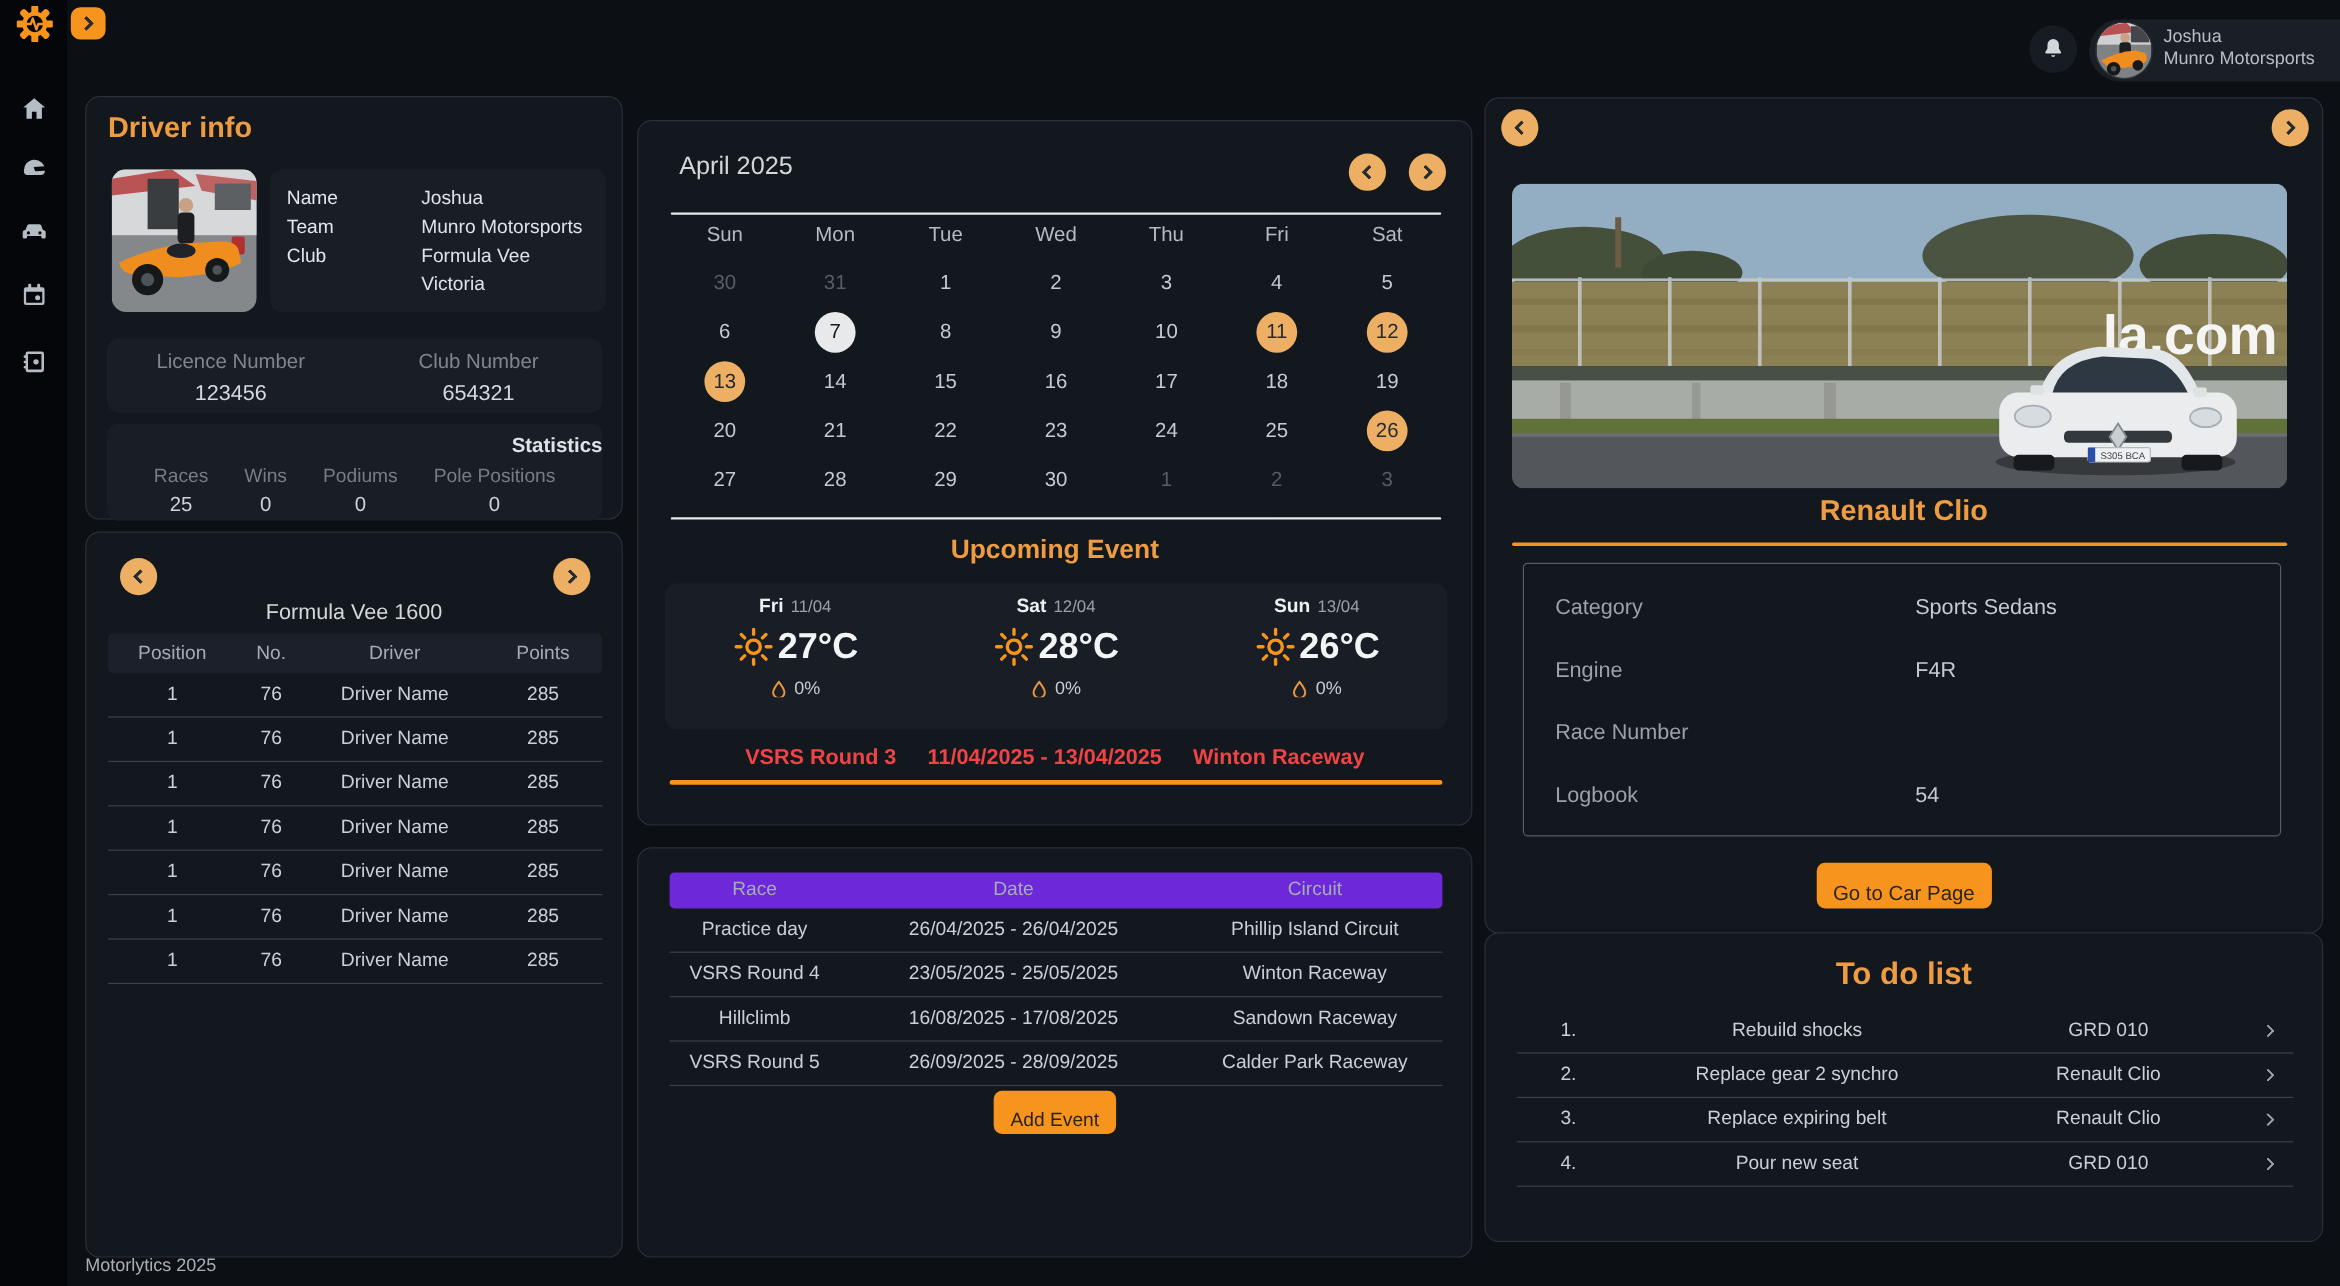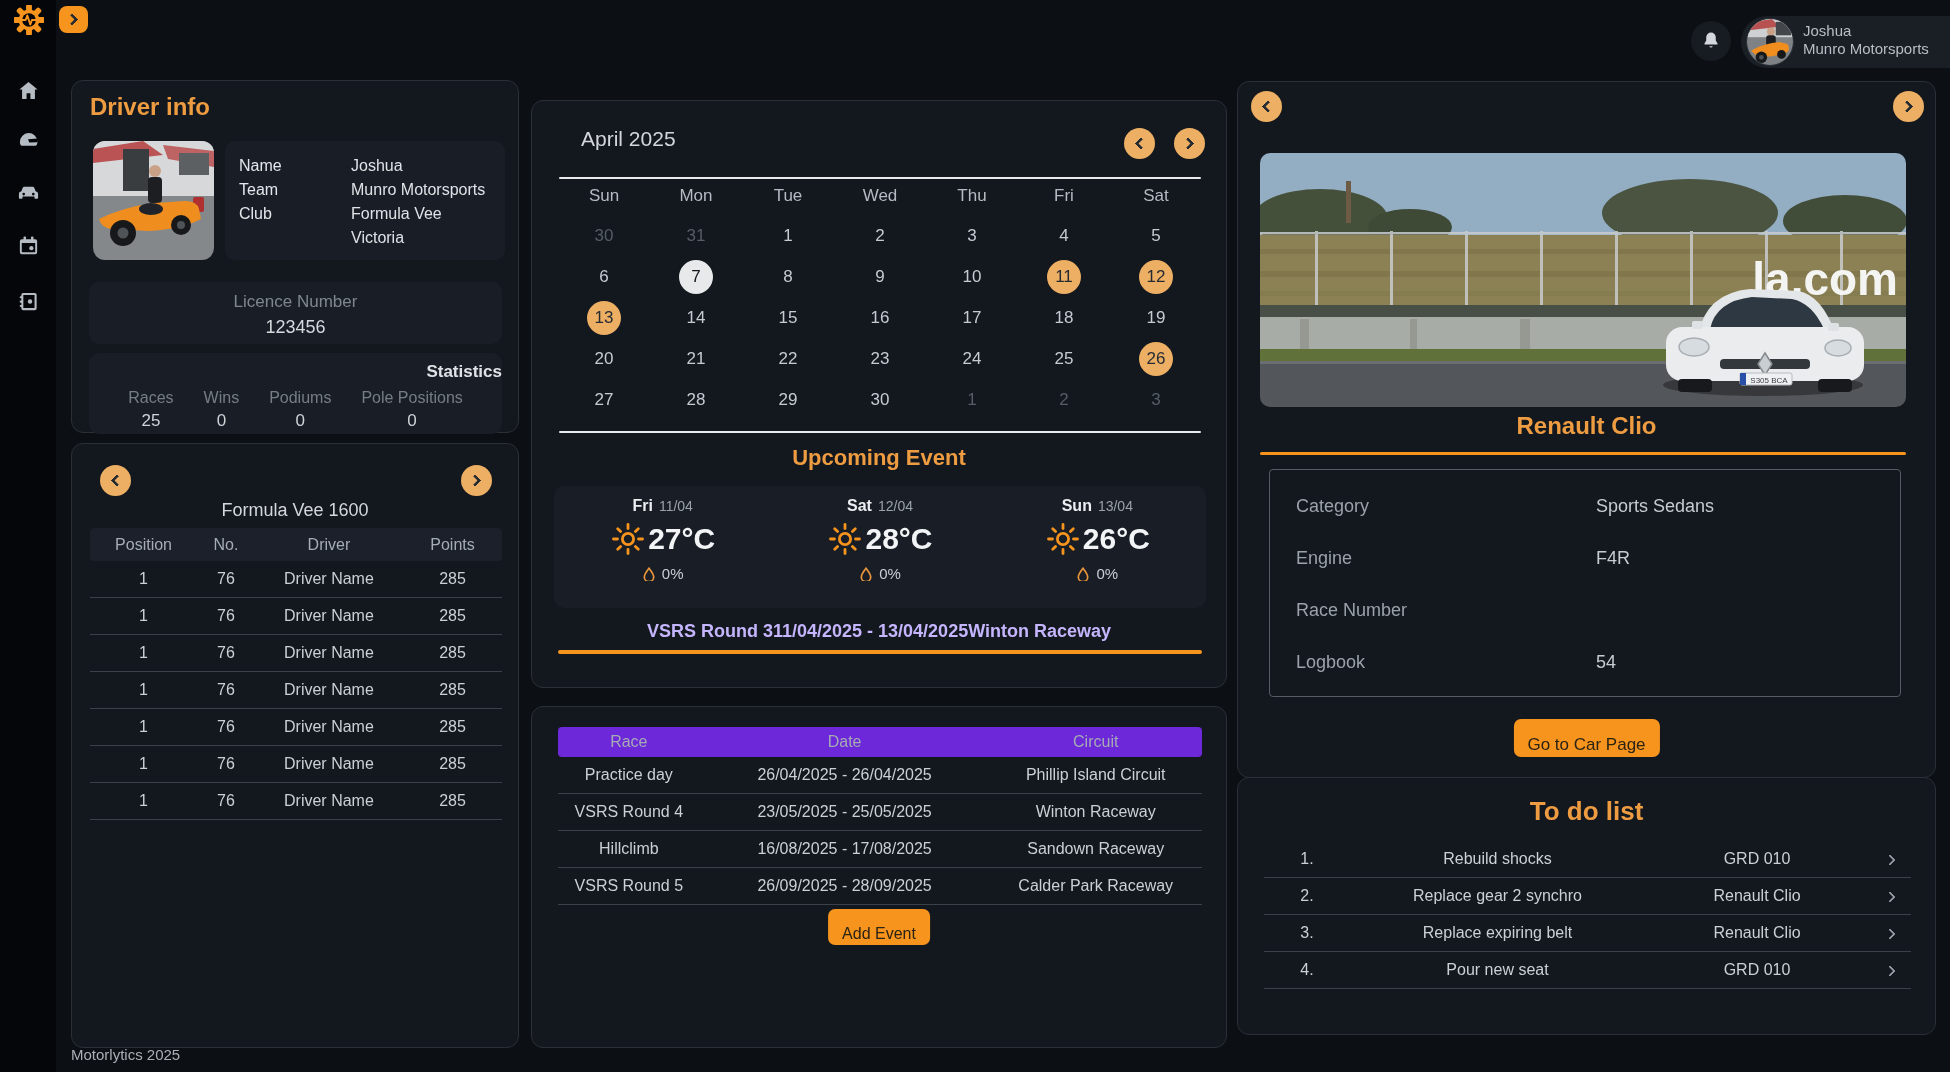--- a/index.html
+++ b/index.html
@@ -56,21 +56,21 @@
   #lb-prev{left:28px;top:21px}
   #lb-next{left:389px;top:21px}
   #leaderboard-title{position:absolute;top:56px;width:100%;text-align:center;font-size:18px;color:#d4d8dd}
   #leaderboard-table{position:absolute;left:18px;top:84px;width:412px}
   .lb-hrow,.lb-row{display:grid;grid-template-columns:26% 14% 36% 24%;align-items:center;text-align:center}
   .lb-hrow{background:#1b202a;border-radius:4px;height:33px;font-size:16px;color:#a5acb4}
   .lb-row{height:37px;font-size:16px;color:#cbd0d6;border-bottom:1px solid #3b414a}
 
   
   #calendar-card{left:531px;top:100px;width:696px;height:588px}
-  #cal-month{position:absolute;left:49px;top:26px;font-size:21px;color:#d3d7dc}
+  #cal-month{position:absolute;left:34px;top:26px;font-size:21px;color:#d3d7dc}
   #cal-prev{left:592px;top:27px}
   #cal-next{left:642px;top:27px}
   .cal-hr{position:absolute;left:27px;width:642px;height:2px;background:#e8eaed;border-radius:2px}
   #cal-hr1{top:76px}
   #cal-hr2{top:330px}
   #calendar-weekdays{position:absolute;left:26px;top:85px;width:644px;display:grid;grid-template-columns:repeat(7,1fr)}
   .cal-wd{text-align:center;font-size:17px;color:#b5bbc2}
   #calendar-grid{position:absolute;left:26px;top:114px;width:644px;display:grid;grid-template-columns:repeat(7,1fr)}
   .cal-cell{height:41px;display:flex;align-items:center;justify-content:center;cursor:pointer}
   .cal-num{width:34px;height:34px;line-height:34px;border-radius:50%;text-align:center;font-size:17px;color:#c6cbd2}
@@ -82,21 +82,21 @@
   .wx-col{flex:1;text-align:center;padding-top:11px}
   .wx-head{font-size:16px}
   .wx-day{font-weight:bold;color:#eceef1}
   .wx-date{color:#9aa1a8;font-size:14px;margin-left:6px}
   .wx-temp{margin-top:6px;display:flex;align-items:center;justify-content:center;gap:2px}
   .wx-temp svg{width:36px;height:36px}
   .wx-temp-val{font-size:30px;font-weight:bold;color:#f2f4f6}
   .wx-rain{margin-top:8px;display:flex;align-items:center;justify-content:center;gap:6px}
   .wx-rain svg{width:14px;height:14px}
   .wx-rain-val{font-size:15px;color:#c9ced4}
-  #event-banner{position:absolute;top:520px;width:100%;display:flex;justify-content:center;font-size:18px;font-weight:bold;color:#c4b5fd}
+  #event-banner{position:absolute;top:520px;width:100%;display:flex;justify-content:center;gap:26px;font-size:18px;font-weight:bold;color:#ef4444}
   #event-underline{position:absolute;left:26px;top:549px;width:644px;height:4px;background:#f7941d;border-radius:2px}
 
   
   #races-card{left:531px;top:706px;width:696px;height:342px}
   #races-table{position:absolute;left:26px;top:20px;width:644px}
   .rc-hrow,.rc-row{display:grid;grid-template-columns:22% 45% 33%;align-items:center;text-align:center}
   .rc-hrow{background:#6d28d9;border-radius:4px;height:30px;font-size:16px;color:#a5acb4}
   .rc-row{height:37px;font-size:16px;color:#cbd0d6;border-bottom:1px solid #3b414a}
   .orange-btn{background:#f7941d;border:none;border-radius:7px;color:#2b2313;font-size:16px;padding:16px 14px;height:36px;cursor:pointer;font-family:"Liberation Sans",sans-serif}
   #add-event-btn{position:absolute;left:50%;transform:translateX(-50%);top:202px}
@@ -237,20 +237,24 @@
         </div>
         <div class="dr-row">
           <span class="dr-label">Club</span>
           <span class="dr-value">Formula Vee Victoria</span>
         </div>
       </div>
     <div class="inner-box" id="licence-box">
       <div class="lic-col">
         <span class="lic-label">Licence Number</span>
         <span class="lic-value">123456</span>
+      </div>
+      <div class="lic-col">
+        <span class="lic-label">Club Number</span>
+        <span class="lic-value">654321</span>
       </div>
     </div>
     <div class="inner-box" id="stats-box">
       <span id="stats-title">Statistics</span>
       <div id="driver-stats">
           <div class="stat-col">
             <span class="stat-label">Races</span>
             <span class="stat-value">25</span>
           </div>
           <div class="stat-col">

